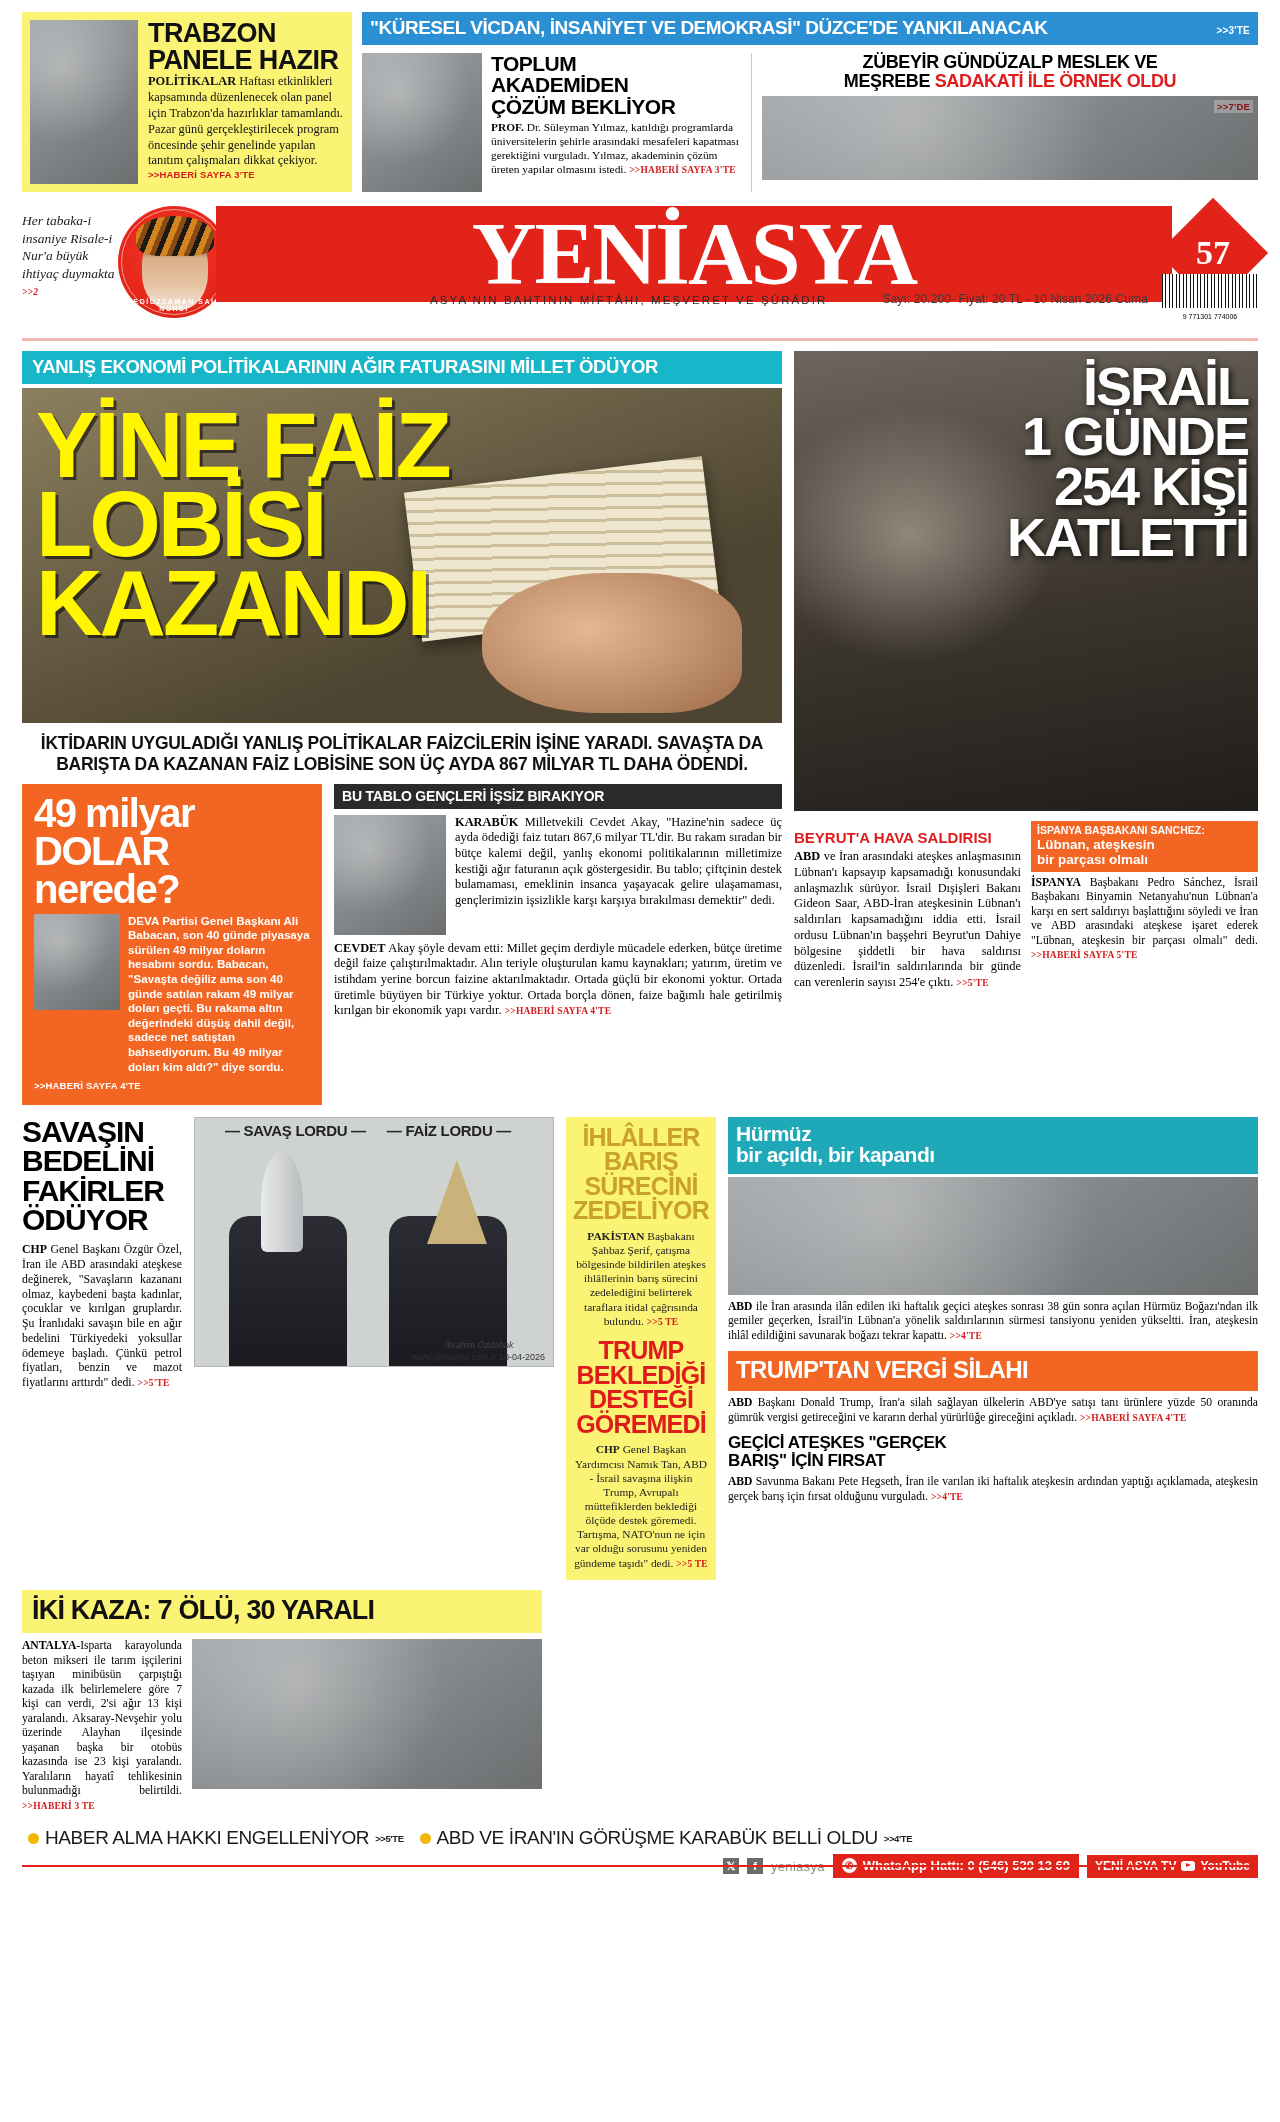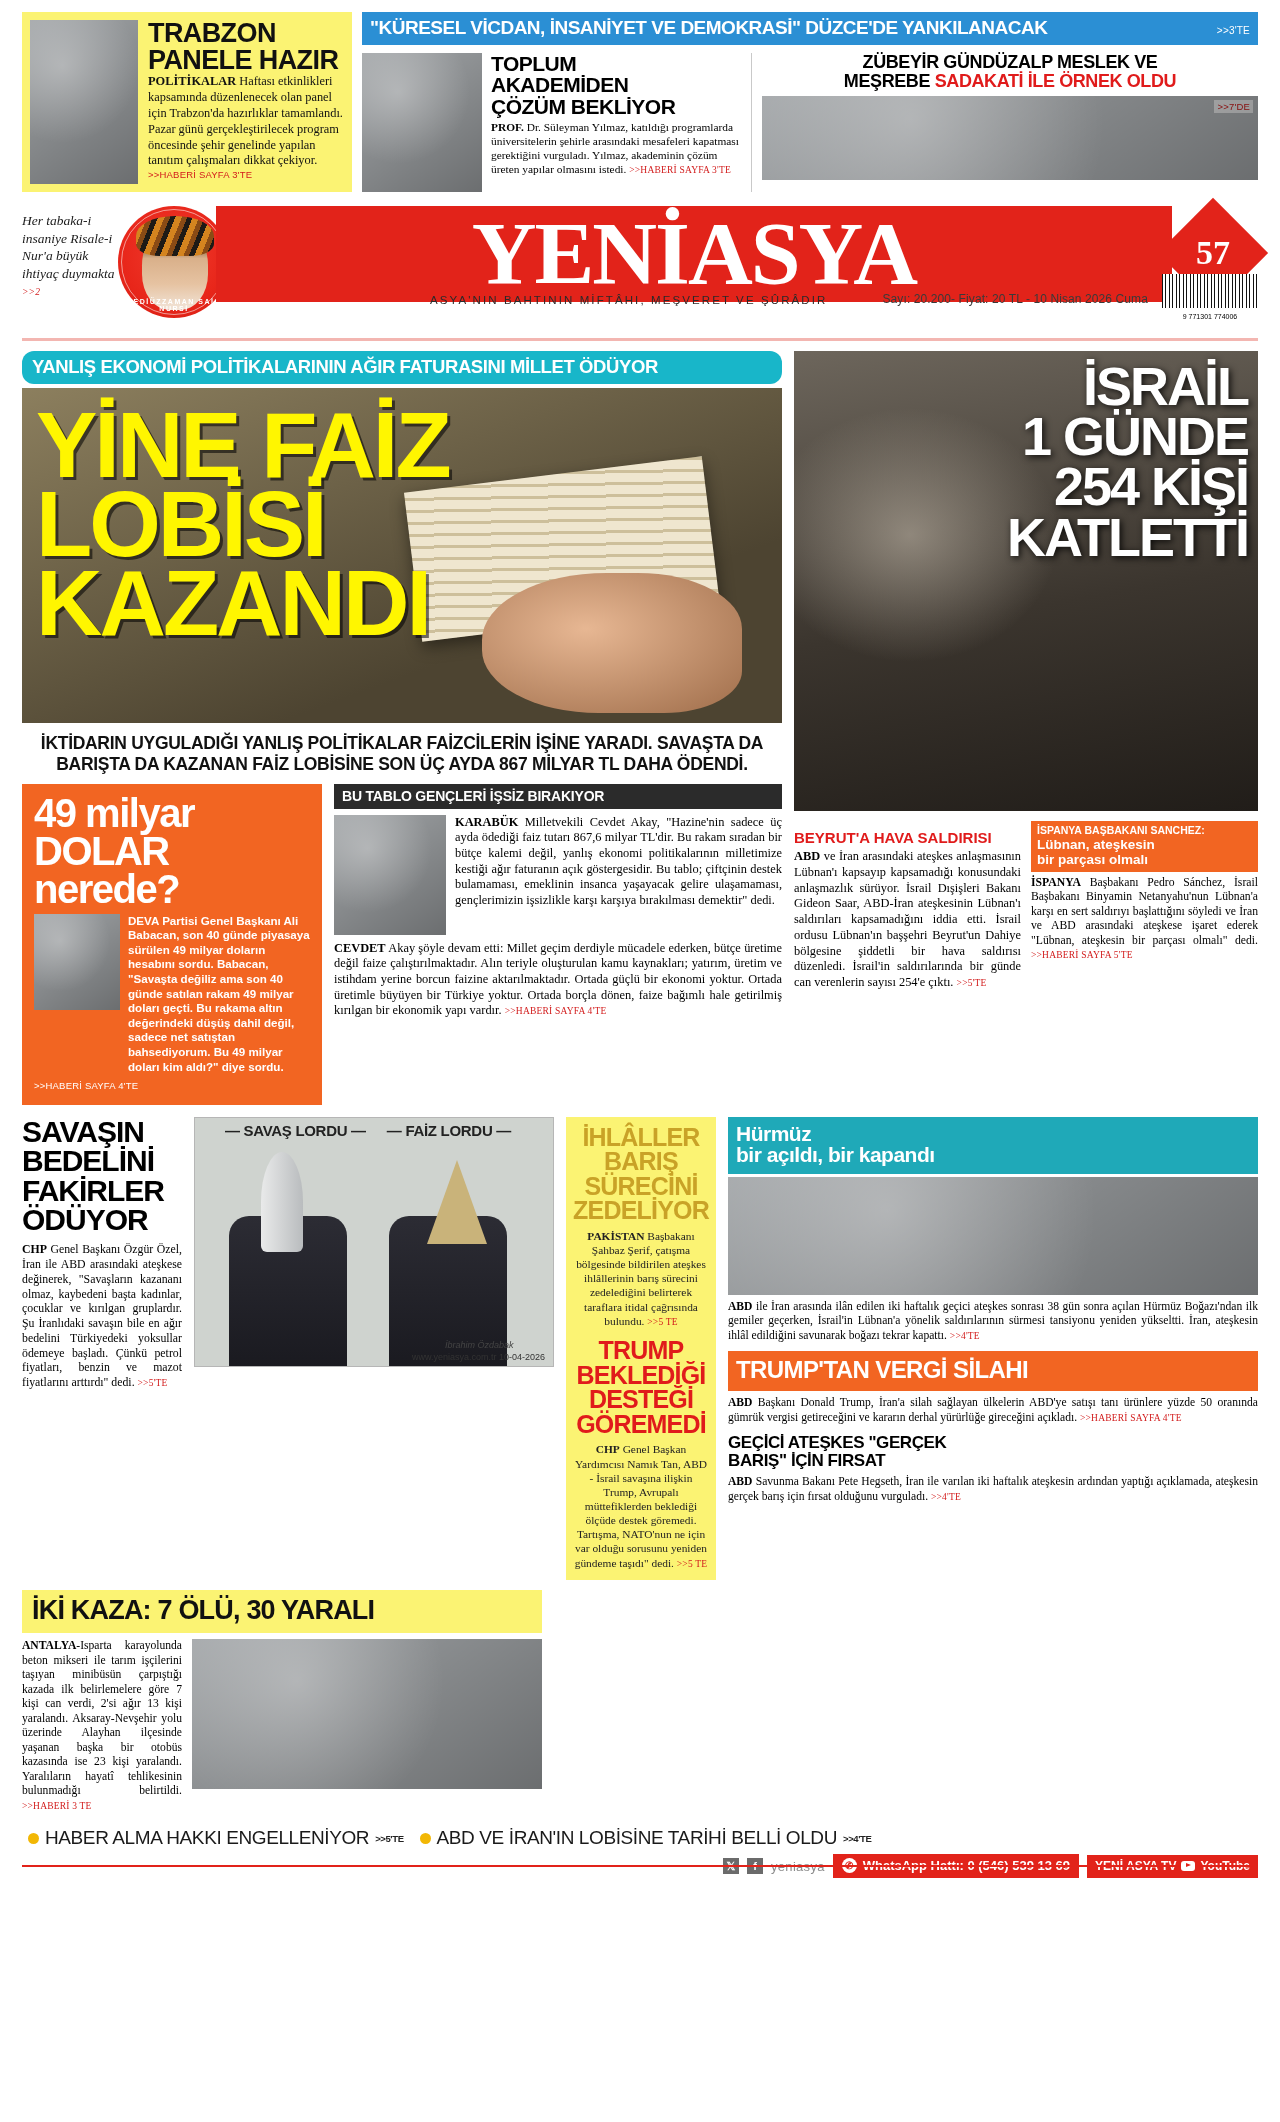--- a/index.html
+++ b/index.html
@@ -13,21 +13,21 @@
   .page {
     position: relative;
     width: 1280px;
     height: 2122px;
     background: #fff;
     padding: 0 22px;
   }
 
   
   .serif { font-family: "Liberation Serif", serif; }
-  .ref { color: #d21b1b; font-weight: normal; font-size: 9.5px; letter-spacing: .2px; white-space: nowrap; }
+  .ref { color: #d21b1b; font-weight: bold; font-size: 9.5px; letter-spacing: .2px; white-space: nowrap; }
   .ref-dark { color: #222; font-weight: bold; font-size: 9.5px; }
   .photo { background: #b9bdc0; position: relative; overflow: hidden; }
   .photo::after {
     content: "";
     position: absolute; inset: 0;
     background:
       radial-gradient(circle at 30% 28%, rgba(255,255,255,.30), rgba(0,0,0,0) 55%),
       linear-gradient(145deg, rgba(0,0,0,.12), rgba(0,0,0,.42));
   }
 
@@ -139,21 +139,21 @@
   .barcode-num { position: absolute; right: 0; bottom: -18px; width: 96px; text-align: center; font-size: 7px; }
   .mh-rule { height: 3px; background: #f3b6b1; margin-top: 10px; }
 
   
   .maingrid { display: flex; gap: 12px; margin-top: 10px; }
   .col-left { width: 760px; }
   .col-right { flex: 1; }
 
   .cyan-band {
     background: #18b6c9; color: #fff; font-weight: 800; font-size: 18.5px;
-    letter-spacing: -.4px; padding: 5px 10px 6px; text-transform: uppercase; border-radius: 12px;
+    letter-spacing: -.4px; padding: 5px 10px 6px; text-transform: uppercase;
   }
   .lead-photo {
     height: 335px; margin-top: 4px; position: relative; overflow: hidden;
     background: linear-gradient(160deg,#8c7f5e,#4d4431 70%);
   }
   .lead-photo .money {
     position: absolute; right: 70px; top: 86px; width: 300px; height: 150px;
     background: repeating-linear-gradient(6deg,#efe6cf 0 9px,#cdbf9b 9px 12px);
     transform: rotate(-7deg); box-shadow: 0 6px 16px rgba(0,0,0,.45);
   }
@@ -578,21 +578,21 @@
   </div>
 
   <div class="footer-bullets">
     <div class="fb-item">
       <span class="fb-dot"></span>
       <span>HABER ALMA HAKKI ENGELLENİYOR</span>
       <span class="ref-dark">&gt;&gt;5'TE</span>
     </div>
     <div class="fb-item">
       <span class="fb-dot"></span>
-      <span>ABD VE İRAN'IN LOBİSİNE TARİHİ BELLİ OLDU</span>
+      <span>ABD VE İRAN'IN GÖRÜŞME KARABÜK BELLİ OLDU</span>
       <span class="ref-dark">&gt;&gt;4'TE</span>
     </div>
   </div>
 
   <div class="footer-rule"></div>
 
   <div class="footer-bar">
     <span class="sq">𝕏</span>
     <span class="sq fb">f</span>
     <span class="handle">yeniasya</span>

